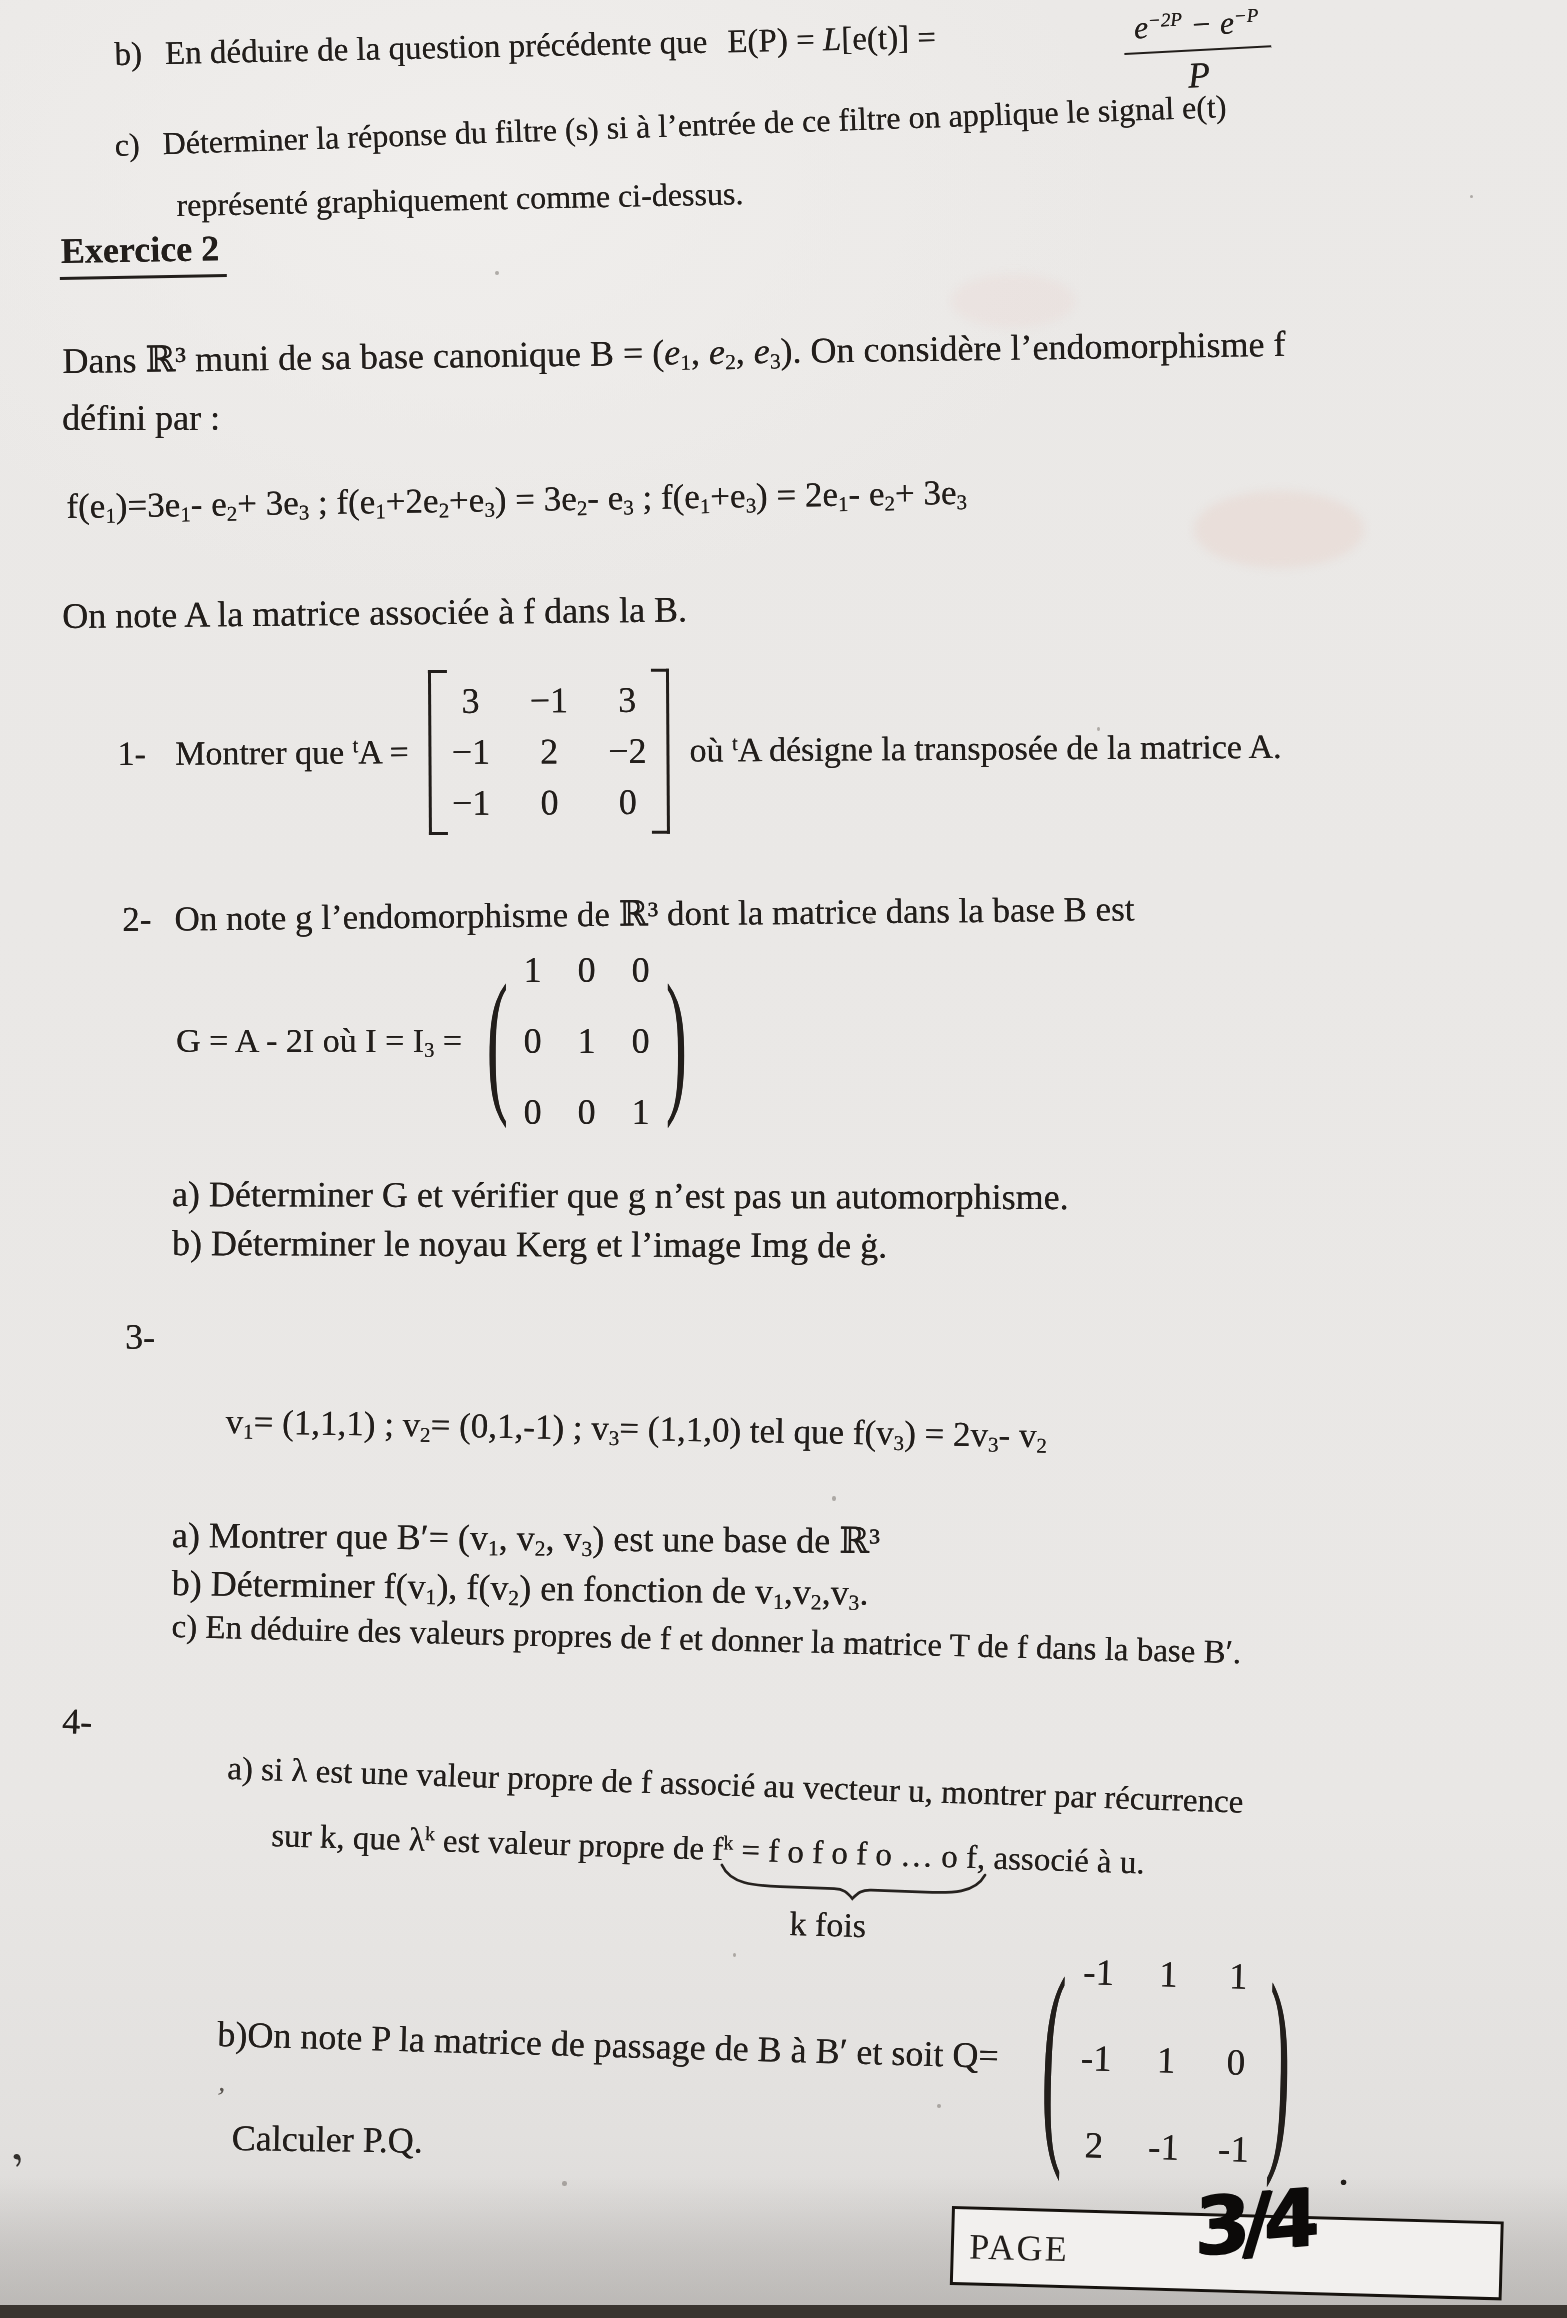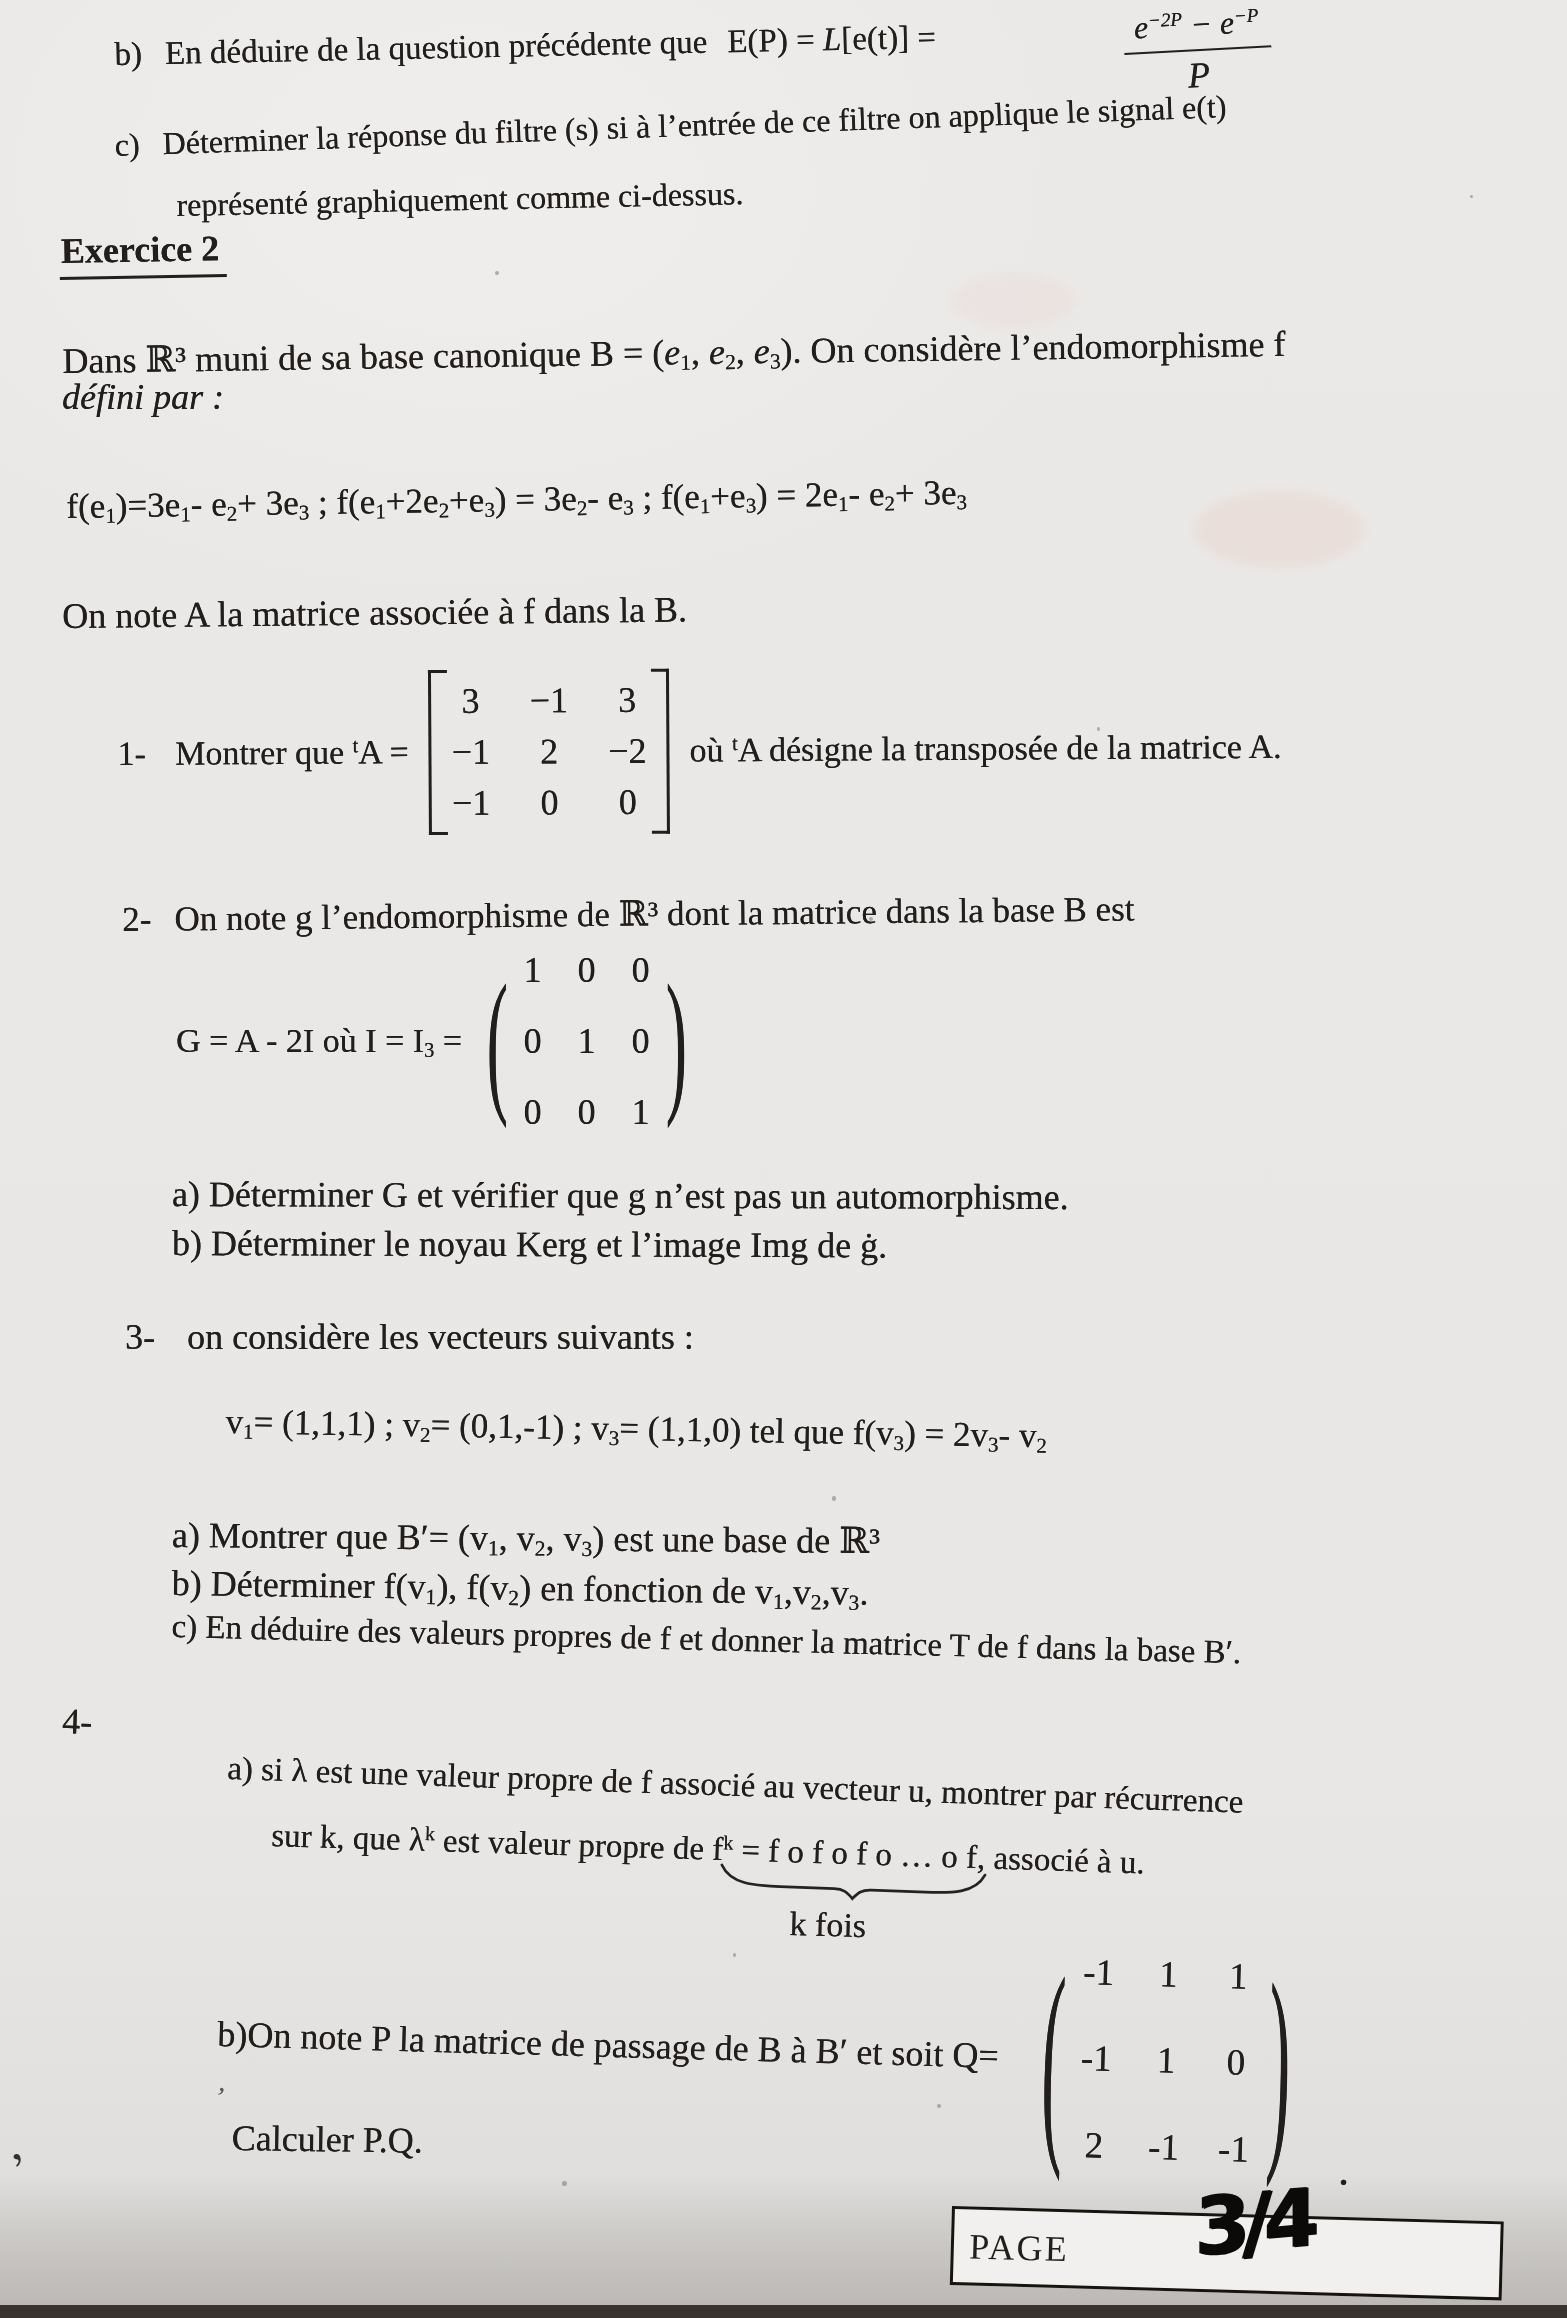--- a/index.html
+++ b/index.html
@@ -96,21 +96,21 @@
     <span class="lbl">c)</span>
     <span>Déterminer la réponse du filtre (s) si à l’entrée de ce filtre on applique le signal e(t)</span>
   </div>
   <div class="t" style="left:176px;top:185px;font-size:32px;transform:rotate(-1.2deg);">représenté graphiquement comme ci-dessus.</div>
 
   <div class="t heading" style="left:59px;top:229px;transform:rotate(-1deg);">
     <span>Exercice 2</span>
   </div>
 
   <div class="t" style="left:62px;top:339px;font-size:36px;transform:rotate(-0.8deg);">Dans ℝ³ muni de sa base canonique B = (<i>e</i><sub>1</sub>, <i>e</i><sub>2</sub>, <i>e</i><sub>3</sub>). On considère l’endomorphisme f</div>
-  <div class="t" style="left:62px;top:375px;font-size:36px;font-style:italic;">défini par :</div>
+  <div class="t" style="left:62px;top:396px;font-size:36px;">défini par :</div>
 
   <div class="t" style="left:66px;top:485px;font-size:35px;transform:rotate(-0.9deg);">f(e<sub>1</sub>)=3e<sub>1</sub>- e<sub>2</sub>+ 3e<sub>3</sub> ; f(e<sub>1</sub>+2e<sub>2</sub>+e<sub>3</sub>) = 3e<sub>2</sub>- e<sub>3</sub> ; f(e<sub>1</sub>+e<sub>3</sub>) = 2e<sub>1</sub>- e<sub>2</sub>+ 3e<sub>3</sub></div>
 
   <div class="t" style="left:62px;top:594px;font-size:36px;transform:rotate(-0.6deg);">On note A la matrice associée à f dans la B.</div>
 
   <div class="t row" style="left:117px;top:679px;height:151px;gap:20px;transform:rotate(-0.35deg);">
     <span style="margin-right:9.3px;">1-</span>
     <span>Montrer que <sup>t</sup>A =</span>
     <span class="sqm">
       <span class="mx mx-a">
@@ -148,21 +148,20 @@
         <span>1</span>
       </span>
       <span class="paren ps">)</span>
     </span>
   </div>
   <div class="t" style="left:172px;top:1172px;font-size:36px;transform:rotate(0.2deg);">a) Déterminer G et vérifier que g n’est pas un automorphisme.</div>
   <div class="t" style="left:172px;top:1221px;font-size:36px;transform:rotate(0.2deg);">b) Déterminer le noyau Kerg et l’image Img de ġ.</div>
 
   <div class="t row" style="left:125px;top:1315px;font-size:36px;gap:32px;">
     <span>3-</span>
-    <span>on considère les vecteurs suivants :</span>
   </div>
   <div class="t" style="left:226px;top:1400px;font-size:35px;transform:rotate(1deg);">v<sub>1</sub>= (1,1,1) ; v<sub>2</sub>= (0,1,-1) ; v<sub>3</sub>= (1,1,0) tel que f(v<sub>3</sub>) = 2v<sub>3</sub>- v<sub>2</sub></div>
   <div class="t" style="left:172px;top:1513px;font-size:36px;transform:rotate(0.5deg);">a) Montrer que B′= (v<sub>1</sub>, v<sub>2</sub>, v<sub>3</sub>) est une base de ℝ³</div>
   <div class="t" style="left:172px;top:1561px;font-size:36px;transform:rotate(0.8deg);">b) Déterminer f(v<sub>1</sub>), f(v<sub>2</sub>) en fonction de v<sub>1</sub>,v<sub>2</sub>,v<sub>3</sub>.</div>
   <div class="t" style="left:172px;top:1606px;font-size:33px;transform:rotate(1.4deg);">c) En déduire des valeurs propres de f et donner la matrice T de f dans la base B′.</div>
 
   <div class="t" style="left:63px;top:1699px;font-size:36px;transform:rotate(2deg);">4-</div>
   <div class="t" style="left:228px;top:1748px;font-size:33px;transform:rotate(1.9deg);">a) si λ est une valeur propre de f associé au vecteur u, montrer par récurrence</div>
   <div class="t" style="left:272px;top:1815px;font-size:33px;transform:rotate(1.8deg);">sur k, que λ<sup>k</sup> est valeur propre de f<sup>k</sup> = f o f o f o … o f, associé à u.</div>
 

